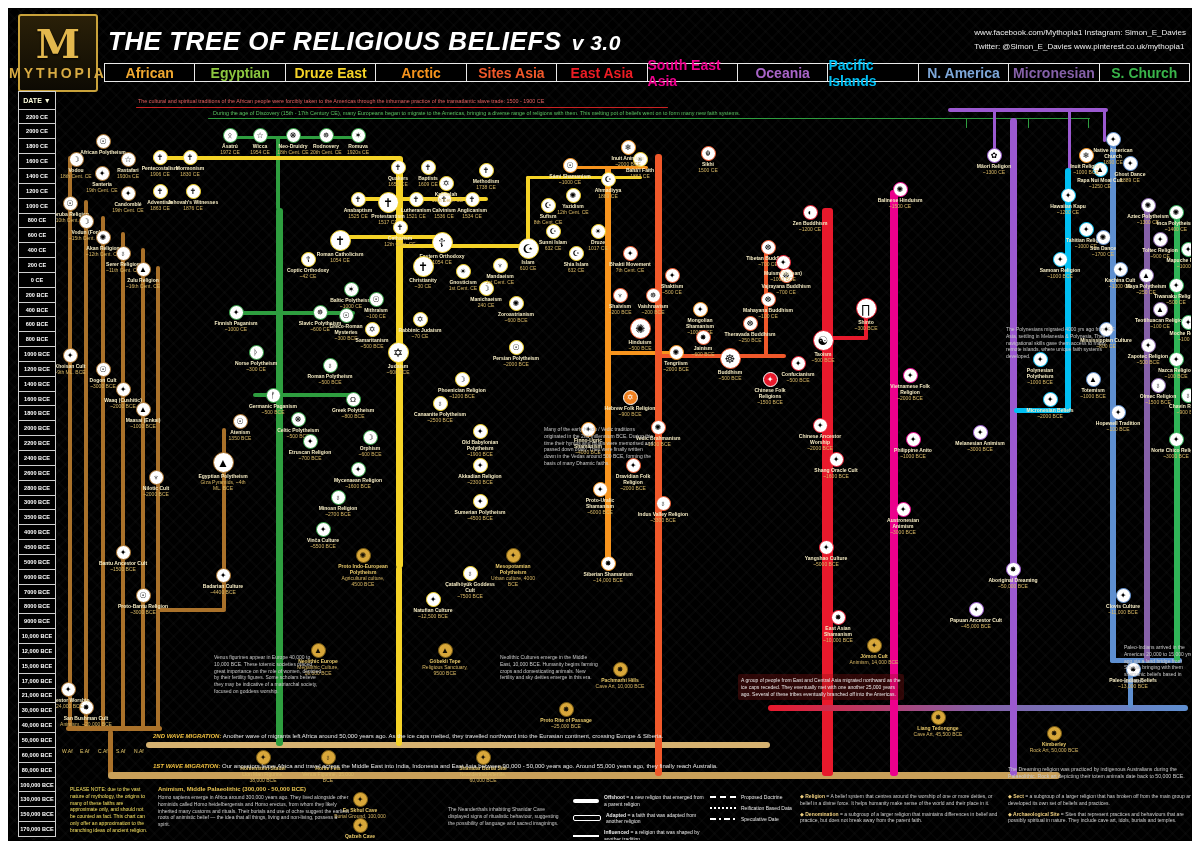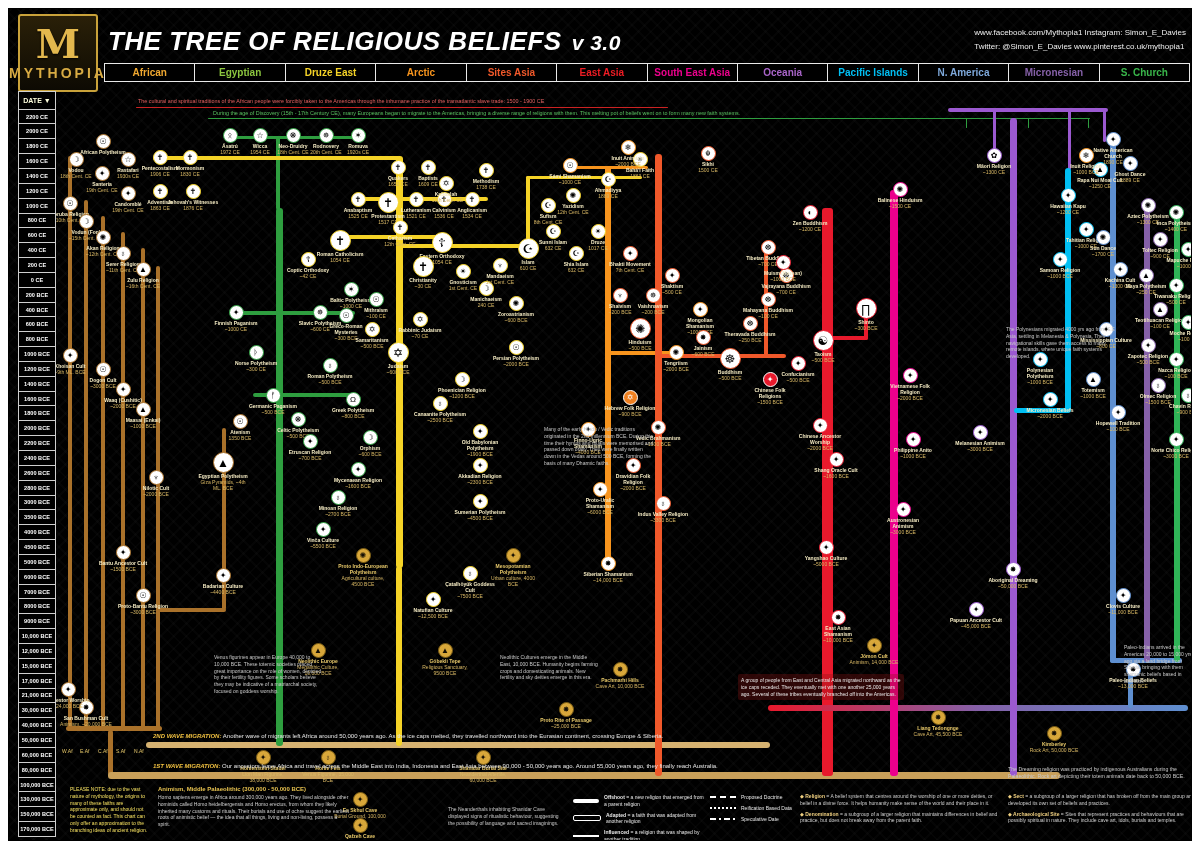--- a/index.html
+++ b/index.html
@@ -20,21 +20,21 @@
   .logo .brand{font-size:14px;letter-spacing:3px;color:#d8ab43;margin-top:3px;font-weight:bold}
   .title{position:absolute;left:100px;top:18px;z-index:10;color:#fff;font-style:italic;font-weight:bold;
          font-size:26px;letter-spacing:.5px;white-space:nowrap}
   .title .ver{font-size:21px;margin-left:10px}
   .credit{position:absolute;left:632px;top:24px;z-index:10;color:#fff;font-style:italic;font-size:18px;white-space:nowrap}
   .socials{position:absolute;right:6px;top:18px;z-index:10;color:#eee;font-size:8px;text-align:left;line-height:1.7}
 
   
   .regions{position:absolute;left:97px;top:55px;right:2px;height:19px;display:flex;z-index:10}
   .regions .cell{flex:1;border:1px solid #e8e8e8;margin-left:-1px;background:#000;display:flex;
-                 align-items:center;justify-content:center;font-size:10px;font-weight:bold}
+                 align-items:center;justify-content:center;font-size:14px;font-weight:bold}
 
   
   .timeline{position:absolute;left:10px;top:84px;bottom:4px;width:38px;display:flex;flex-direction:column;z-index:10}
   .timeline .tl{flex:1;border:1px solid #cfcfcf;margin-top:-1px;background:#000;color:#fff;
                 display:flex;align-items:center;justify-content:center;font-size:5.6px;font-weight:bold;white-space:nowrap}
   .timeline .tl.head{font-size:7px;color:#ffd;flex:1.2}
 
   
   .canvas{position:absolute;inset:0;z-index:1}
   .branch{position:absolute;border-radius:3px;z-index:2}

